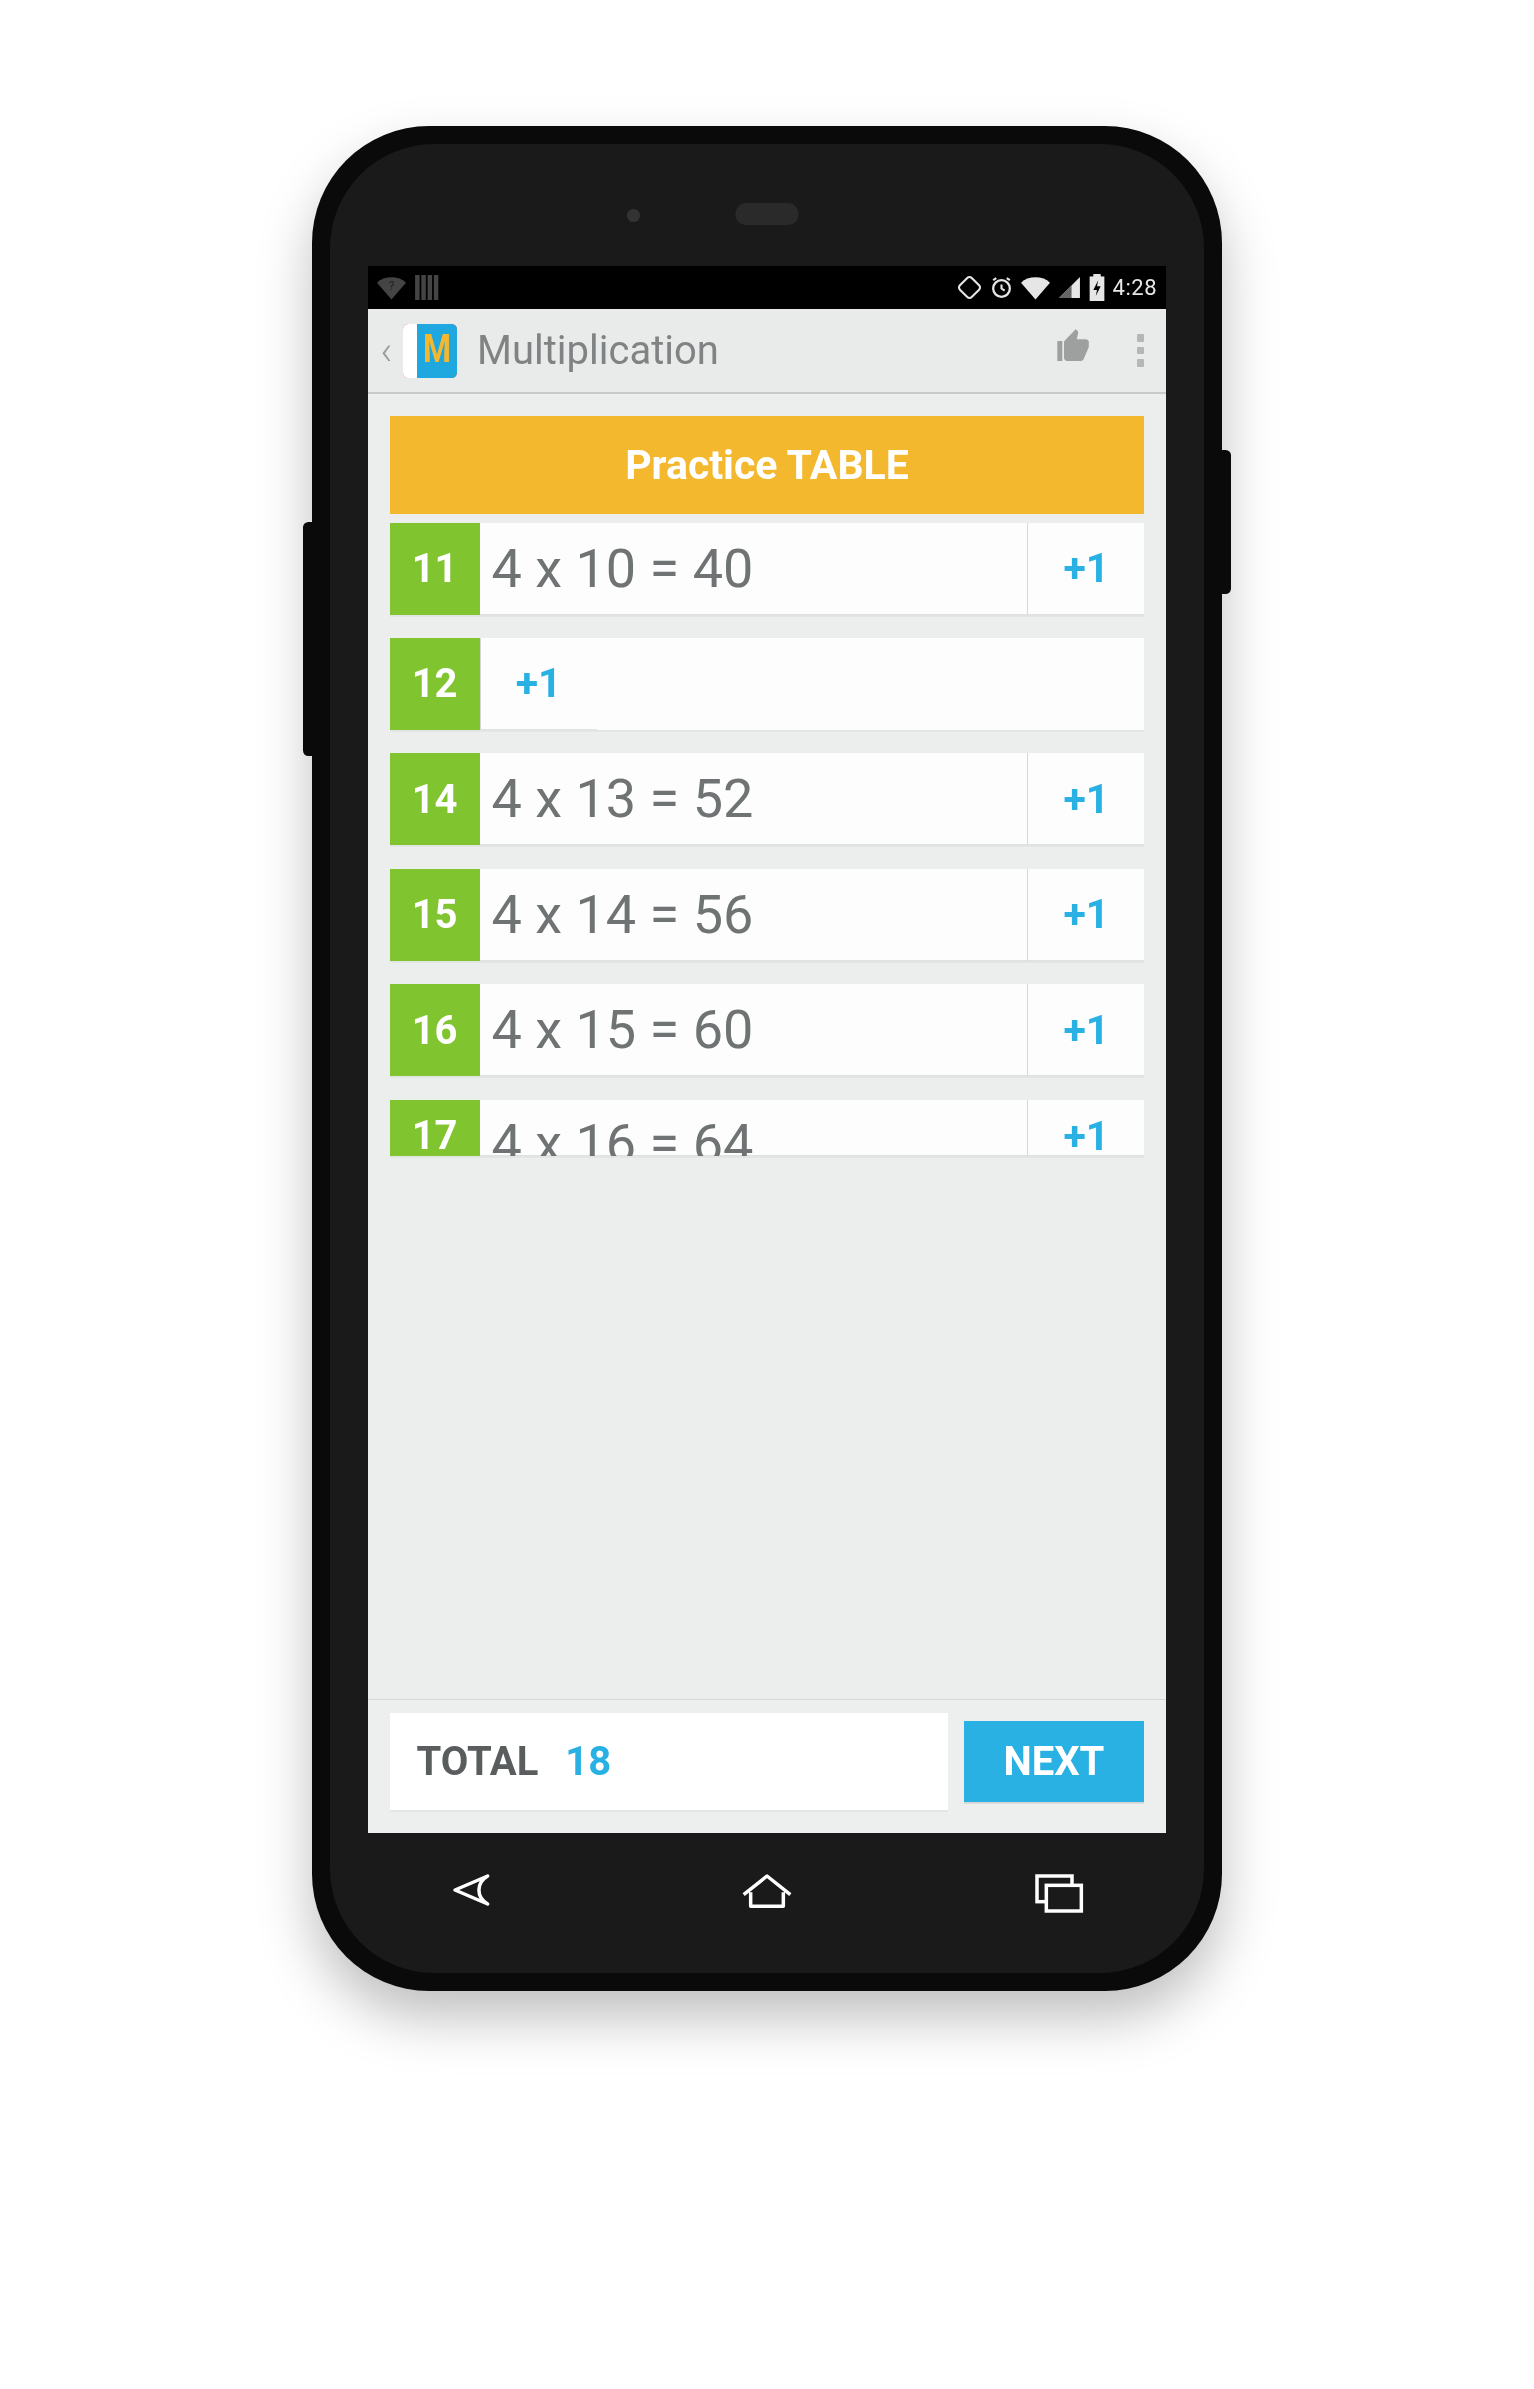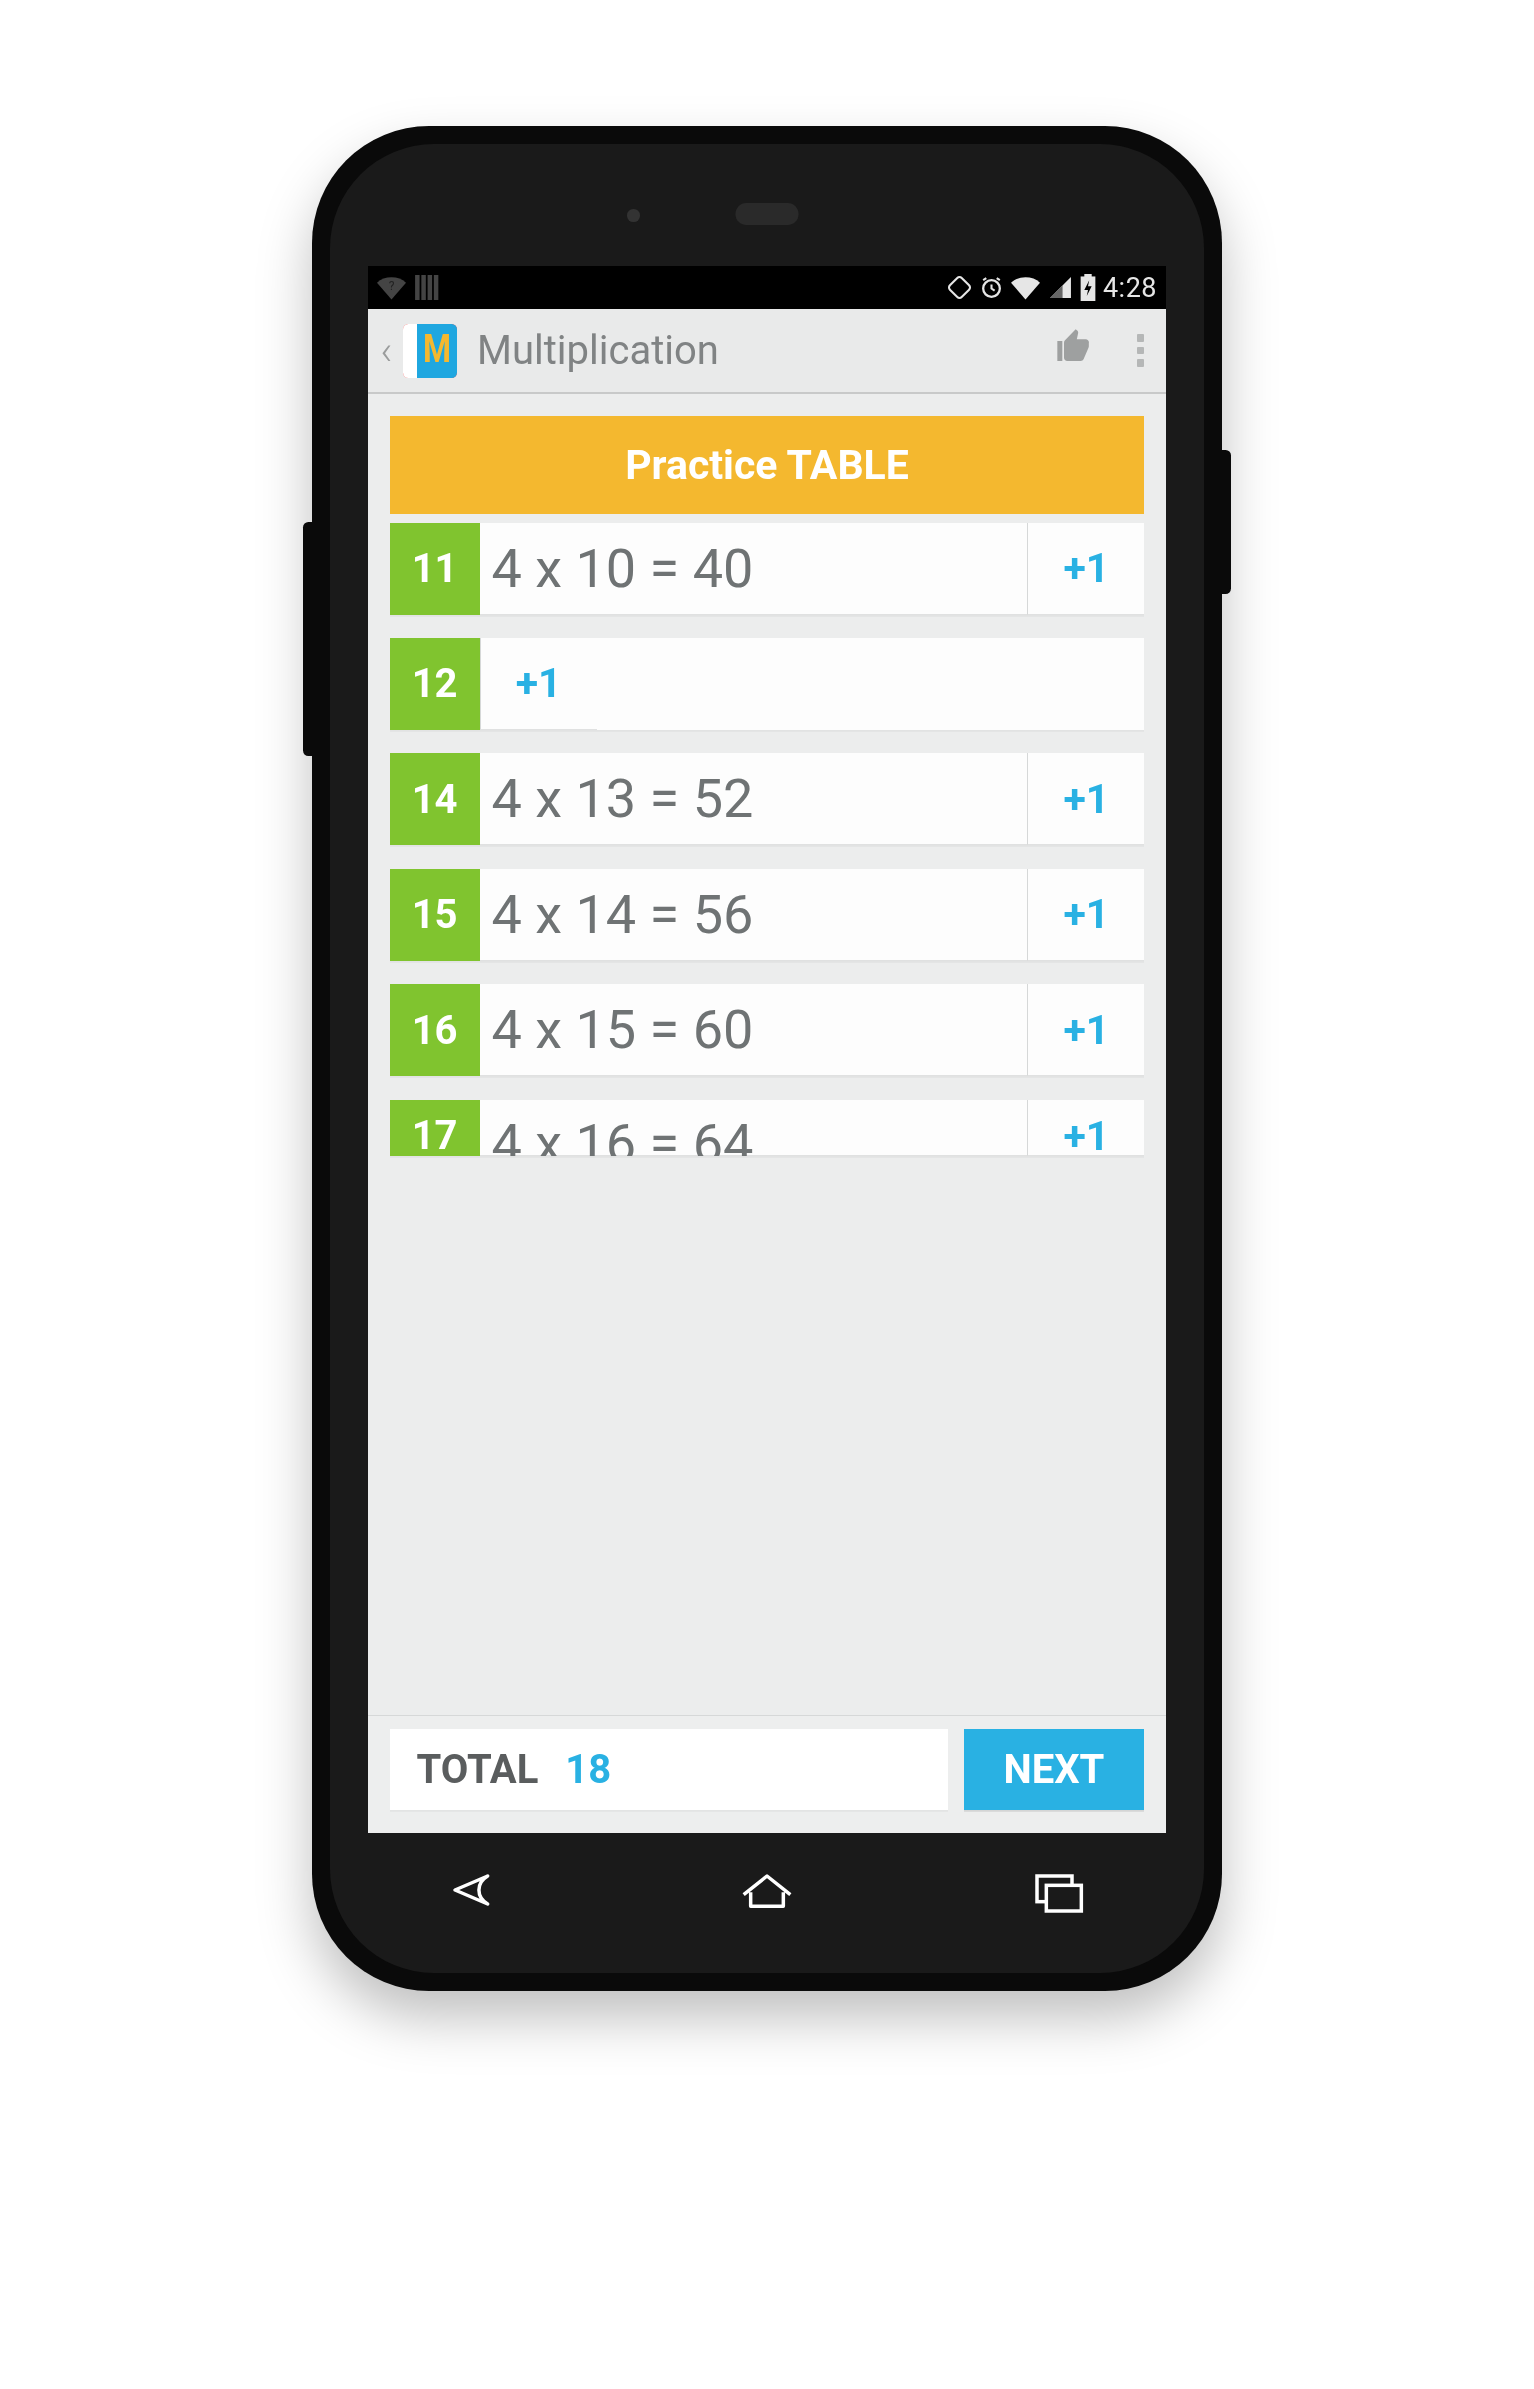--- a/index.html
+++ b/index.html
@@ -61,21 +61,21 @@
     height: 43px;
     background: #000;
     color: #e6e6e6;
     display: flex;
     align-items: center;
     padding: 0 9px;
     font-size: 27px;
   }
   .status-left { display: flex; gap: 9px; align-items: center; opacity: 0.5; }
   .status-right { margin-left: auto; display: flex; gap: 7.2px; align-items: center; }
-  .clock { font-size: 27px; letter-spacing: 0.5px; }
+  .clock { font-size: 22px; letter-spacing: 0.5px; }
   
   .action-bar {
     height: 85px;
     background: #e9eaea;
     border-bottom: 2.7px solid #c8c9c9;
     display: flex;
     align-items: center;
     padding: 0 9px 0 5.4px;
     gap: 7.2px;
   }
@@ -169,21 +169,21 @@
     background: rgba(236,237,237,0.96);
     border-top: 0.9px solid #d6d8d8;
     display:flex;
     align-items:center;
     padding: 12.6px 21.6px 23.4px 21.6px;
     gap: 16px;
   }
   .total-box {
     flex:1;
     background:#fff;
-    height: 81px;
+    height: 97px;
     display:flex; align-items:center;
     padding-left: 27px;
     font-size: 40px;
     box-shadow: 0 1.8px 0 rgba(0,0,0,0.04);
   }
   .total-label { color:#5a5d5e; font-weight:700; }
   .total-val { color:#29b1e3; font-weight:700; margin-left: 27px; }
   .next-btn {
     background:#29b1e3;
     color:#fff;

